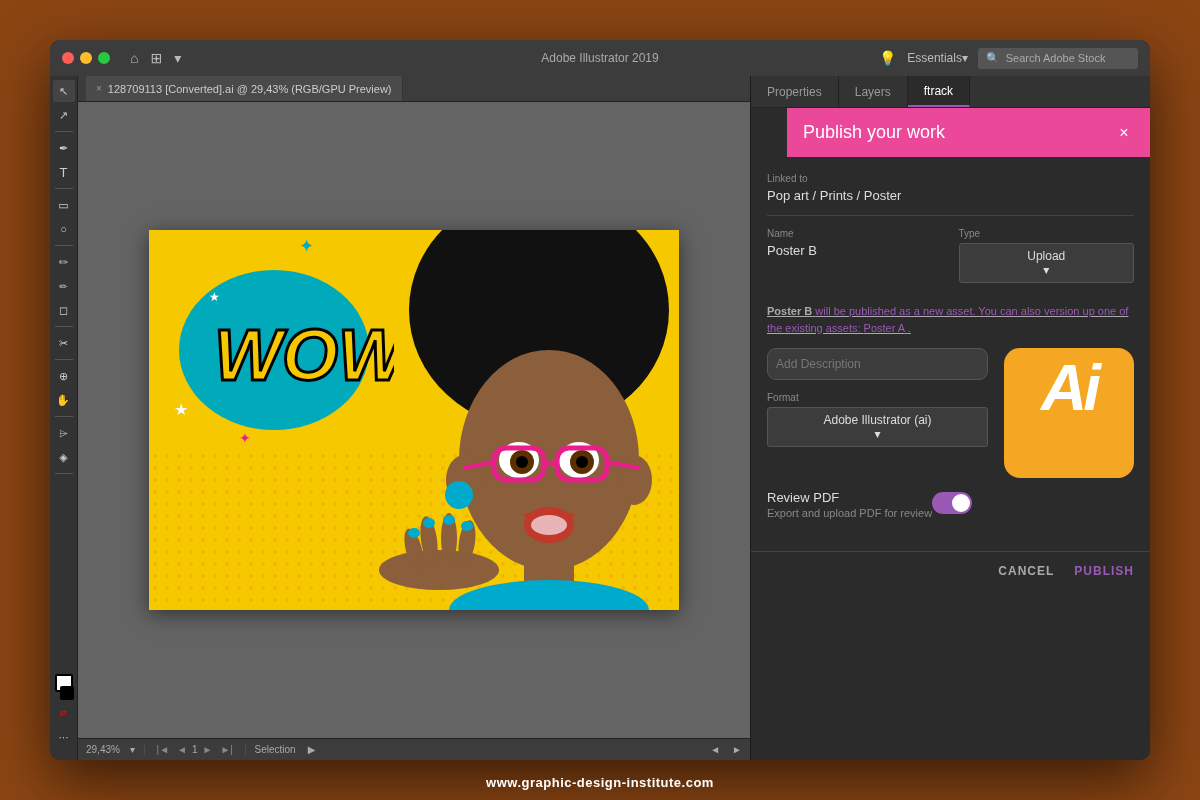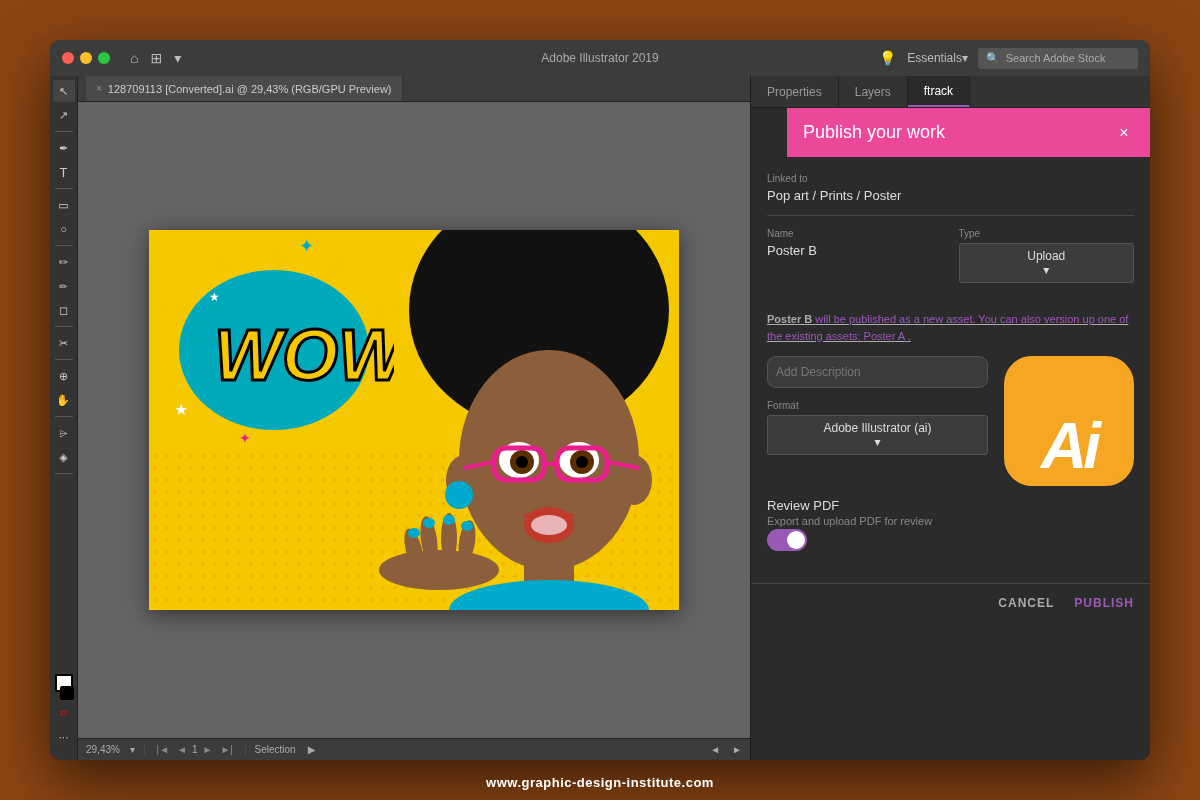--- a/index.html
+++ b/index.html
@@ -283,21 +283,21 @@
       margin-bottom: 12px;
     }
     .field-divider {
       height: 1px;
       background: #444;
       margin: 12px 0;
     }
     .field-row {
       display: flex;
       gap: 16px;
-      margin-bottom: 28px;
+      margin-bottom: 20px;
     }
     .field-col {
       flex: 1;
     }
     .field-select {
       display: flex;
       align-items: center;
       justify-content: space-between;
       background: #3c3c3c;
       border: 1px solid #555;
@@ -320,23 +320,23 @@
     }
     .ai-icon-area {
       display: flex;
       justify-content: center;
       margin: 8px 0 16px 0;
     }
     .ai-icon {
       width: 130px;
       height: 130px;
       background: #f5a623;
-      border-radius: 28px;
-      display: flex;
-      align-items: flex-end;
+      border-radius: 16px;
+      display: flex;
+      align-items: flex-start;
       justify-content: center;
       font-size: 64px;
       font-weight: 900;
       color: #fff;
       font-style: italic;
       position: relative;
       border: 3px solid #f5a623;
     }
     .ai-icon-inner {
       font-size: 64px;
@@ -353,21 +353,20 @@
       font-size: 12px;
       color: #777;
       margin-bottom: 12px;
       cursor: text;
     }
     .toggle-row {
       display: flex;
       align-items: flex-start;
       justify-content: flex-start;
       margin-bottom: 16px;
-      flex-direction: column;
     }
     .toggle-info {}
     .toggle-title {
       font-size: 13px;
       color: #ddd;
       margin-bottom: 2px;
     }
     .toggle-subtitle {
       font-size: 11px;
       color: #888;

